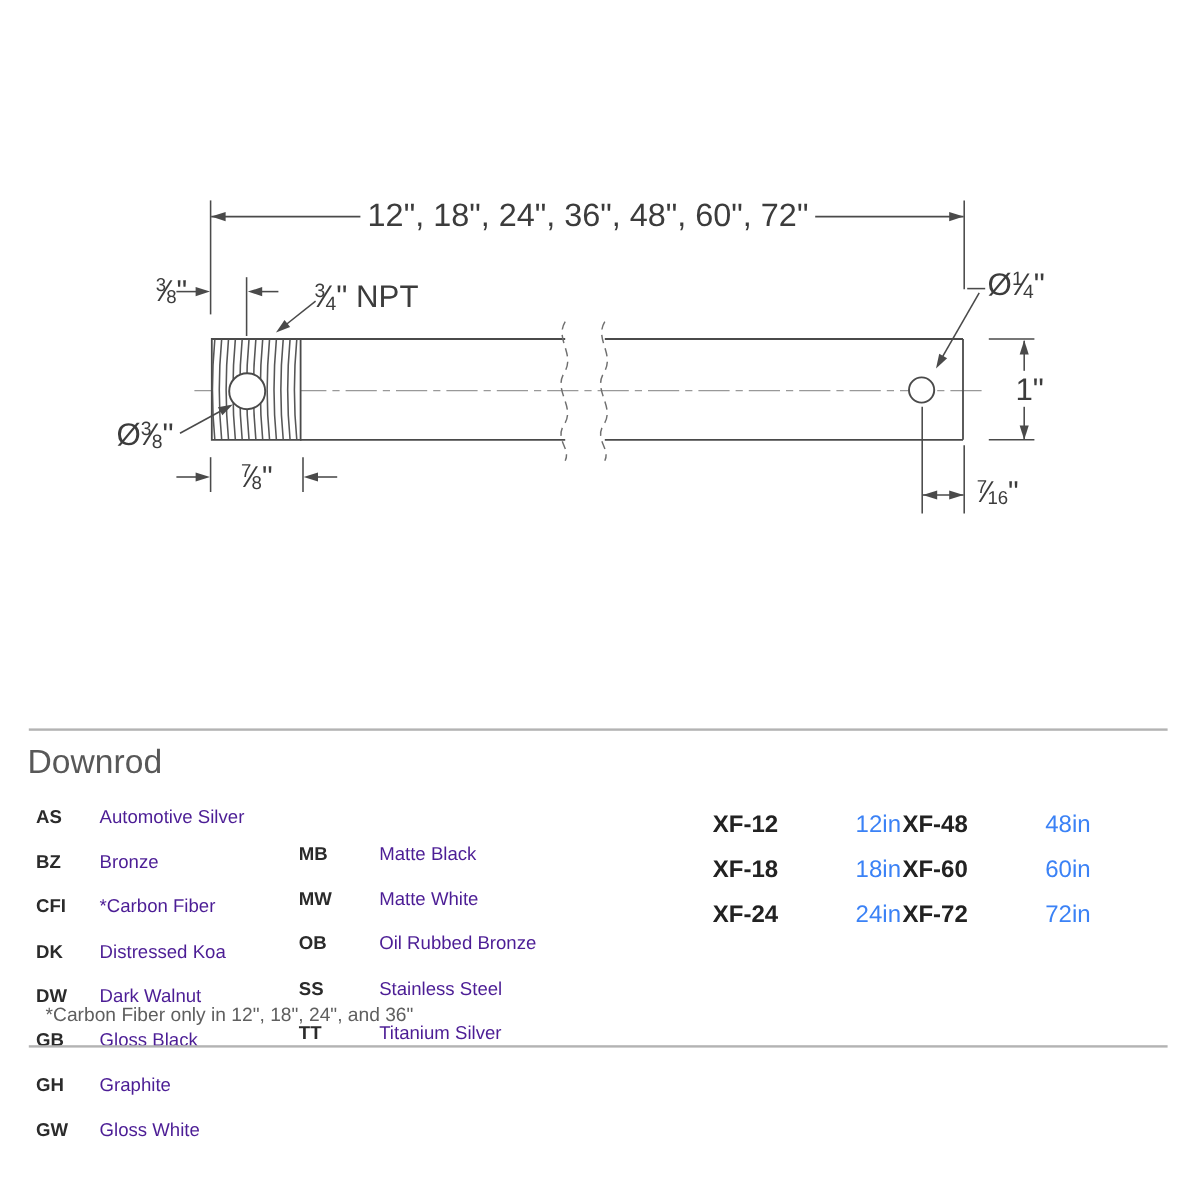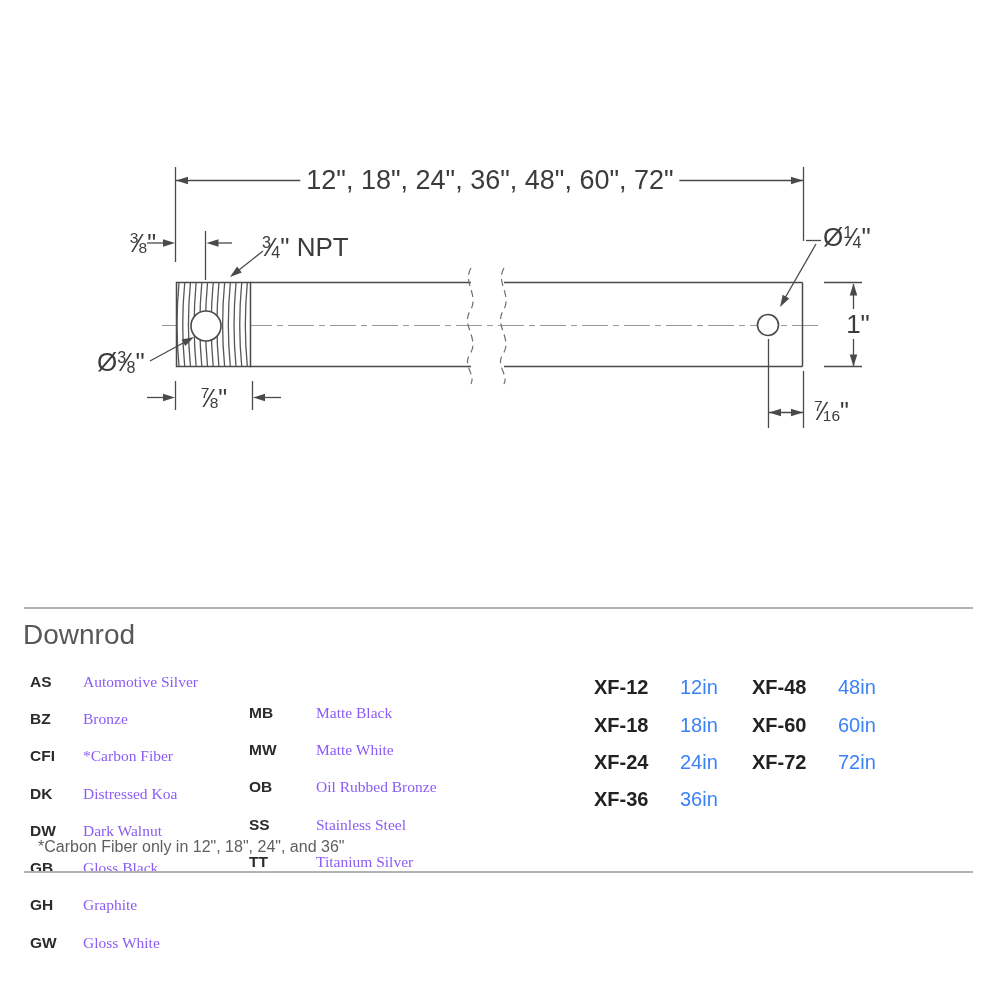--- a/index.html
+++ b/index.html
@@ -19,23 +19,23 @@
   .fr sub{font-size:.62em;vertical-align:-.12em;line-height:0;}
   .fr .fs{margin:0 -2px;}
   .fr .fs::before{content:"\2044";}
   
   .rule{position:absolute;left:24px;width:949px;height:2px;background:#b3b3b3;}
   #panel-title{position:absolute;left:23px;top:619px;font-size:28px;color:#585858;}
   .fin-col{position:absolute;display:flex;flex-direction:column;}
   .f-row{display:flex;height:21.3px;align-items:center;font-size:15.5px;margin-top:16px;}
   .f-code{width:53px;font-weight:700;color:#2b2b2b;}
   .fin-col2 .f-code{width:67px;}
-  .f-name{color:#8b5cf6;font-family:Liberation Serif, serif;}
+  .f-name{color:#4c1d95;}
   .size-col{position:absolute;display:flex;flex-direction:column;}
-  .s-row{display:flex;height:37.4px;align-items:center;font-size:20px;}
+  .s-row{display:flex;height:37.4px;align-items:center;font-size:20px;gap:33px;}
   .s-code{width:86px;font-weight:700;color:#222;}
   .s-val{color:#3b82f6;}
   #footnote{position:absolute;left:38px;top:838px;font-size:16px;color:#5f5f5f;}
 </style>
 </head>
 <body>
 
 <div id="page">
 
   <div id="drawing">
@@ -220,24 +220,20 @@
         <span class="s-val">12in</span>
       </div>
     <div class="s-row">
         <span class="s-code">XF-18</span>
         <span class="s-val">18in</span>
       </div>
     <div class="s-row">
         <span class="s-code">XF-24</span>
         <span class="s-val">24in</span>
       </div>
-    <div class="s-row">
-        <span class="s-code">XF-36</span>
-        <span class="s-val">36in</span>
-      </div>
   </div>
 
   <div class="size-col" style="left:752px;top:669px;">
     <div class="s-row">
         <span class="s-code">XF-48</span>
         <span class="s-val">48in</span>
       </div>
     <div class="s-row">
         <span class="s-code">XF-60</span>
         <span class="s-val">60in</span>

